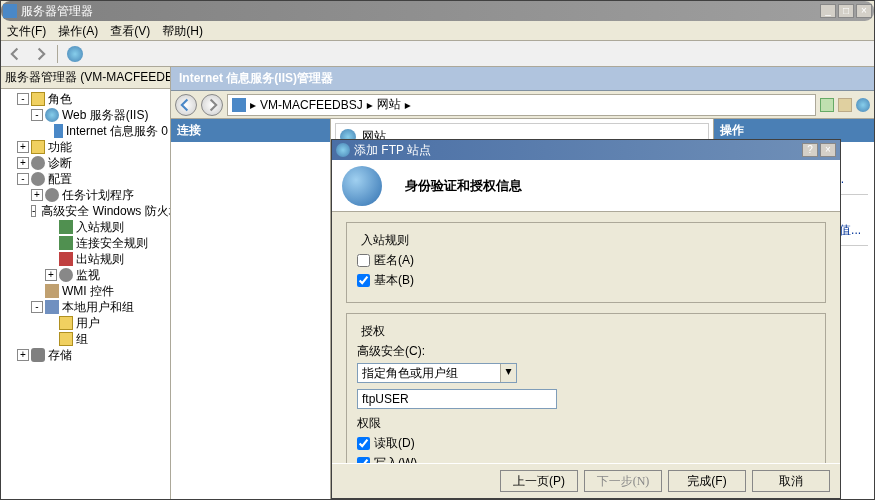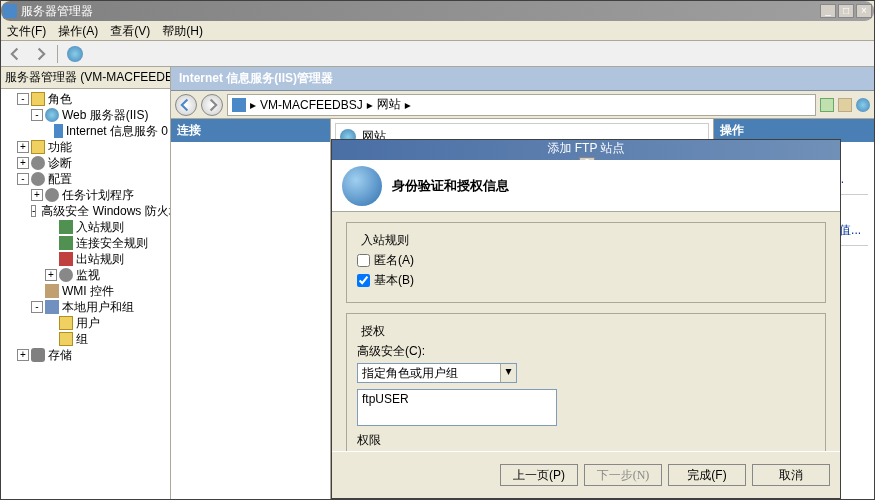--- a/index.html
+++ b/index.html
@@ -51,37 +51,37 @@
 .act-panel { width: 160px; }
 .act-header { background: #4a7fb5; color: #fff; padding: 3px 6px; font-weight: bold; }
 .act-body { padding: 6px; }
 .act-item { display: flex; align-items: center; gap: 6px; padding: 2px 0; color: #003399; cursor: pointer; }
 .act-item.indent { padding-left: 18px; }
 .act-sep { border-top: 1px solid #ccc; margin: 4px 0; }
 .act-ico { width: 14px; height: 14px; }
 
 
 .dialog { position: absolute; left: 0; top: 20px; width: 510px; height: 360px; background: #ece9d8; border: 1px solid #404040; z-index: 100; display: flex; flex-direction: column; }
-.dlg-title { background: linear-gradient(to right, #4a6fa5, #7090b8); color: #fff; height: 20px; display: flex; align-items: center; padding: 0 4px; flex-direction: column; }
+.dlg-title { background: linear-gradient(to right, #4a6fa5, #7090b8); color: #fff; height: 20px; display: flex; align-items: center; padding: 0 4px; }
 .dlg-title .t-ico { width: 14px; height: 14px; margin-right: 4px; }
 .dlg-title .t-txt { flex: 1; }
 .dlg-title .t-btn { width: 16px; height: 14px; background: #d4d0c8; border: 1px solid #888; margin-left: 2px; text-align: center; line-height: 12px; font-size: 10px; font-family: Arial; }
-.dlg-head { background: #fff; border-bottom: 1px solid #aca899; height: 52px; display: flex; align-items: center; padding: 0 10px; gap: 10px; }
+.dlg-head { background: #fff; border-bottom: 1px solid #aca899; height: 52px; display: flex; align-items: center; padding: 0 10px; gap: 23px; }
 .dlg-head-ico { width: 40px; height: 40px; background: radial-gradient(circle at 35% 35%, #a0d0f0, #3070b0); border-radius: 50%; }
 .dlg-head-txt { font-weight: bold; font-size: 13px; }
 .dlg-body { flex: 1; padding: 10px 14px; overflow: auto; }
 .fieldset { border: 1px solid #aca899; padding: 10px; margin-bottom: 10px; }
 .fieldset .legend { margin-top: -18px; background: #ece9d8; padding: 0 4px; display: inline-block; }
 .checkbox-row { display: flex; align-items: center; gap: 4px; margin: 3px 0; }
 .checkbox-row input { margin: 0; }
 .combo { width: 160px; height: 20px; border: 1px solid #7f9db9; background: #fff; display: flex; align-items: center; margin: 2px 0 6px 0; }
 .combo span { flex: 1; padding: 0 4px; }
 .combo .drop { width: 16px; height: 18px; background: #ece9d8; border-left: 1px solid #aca899; text-align: center; }
-.textinput { width: 200px; height: 37px; border: 1px solid #7f9db9; background: #fff; padding: 2px 4px; margin: 2px 0 6px 0; font-family: Arial; }
-.dlg-foot { border-top: 1px solid #fff; background: #ece9d8; padding: 12px 10px; display: flex; justify-content: flex-end; gap: 6px; }
+.textinput { width: 200px; height: 20px; border: 1px solid #7f9db9; background: #fff; padding: 2px 4px; margin: 2px 0 6px 0; font-family: Arial; }
+.dlg-foot { border-top: 1px solid #fff; background: #ece9d8; padding: 6px 10px; display: flex; justify-content: flex-end; gap: 6px; }
 .btn { min-width: 78px; height: 22px; border: 1px solid #888; background: #ece9d8; padding: 0 8px; cursor: pointer; }
 .btn.disabled { color: #888; font-family: Liberation Serif, serif; }
 .label-sm { margin: 3px 0; }
 
 .top-strip { background: #fff; border: 1px solid #ccc; margin: 4px; padding: 4px; display: flex; align-items: center; gap: 6px; }
 
 svg.arrow { width: 14px; height: 14px; }
 </style>
 </head>
 <body>

